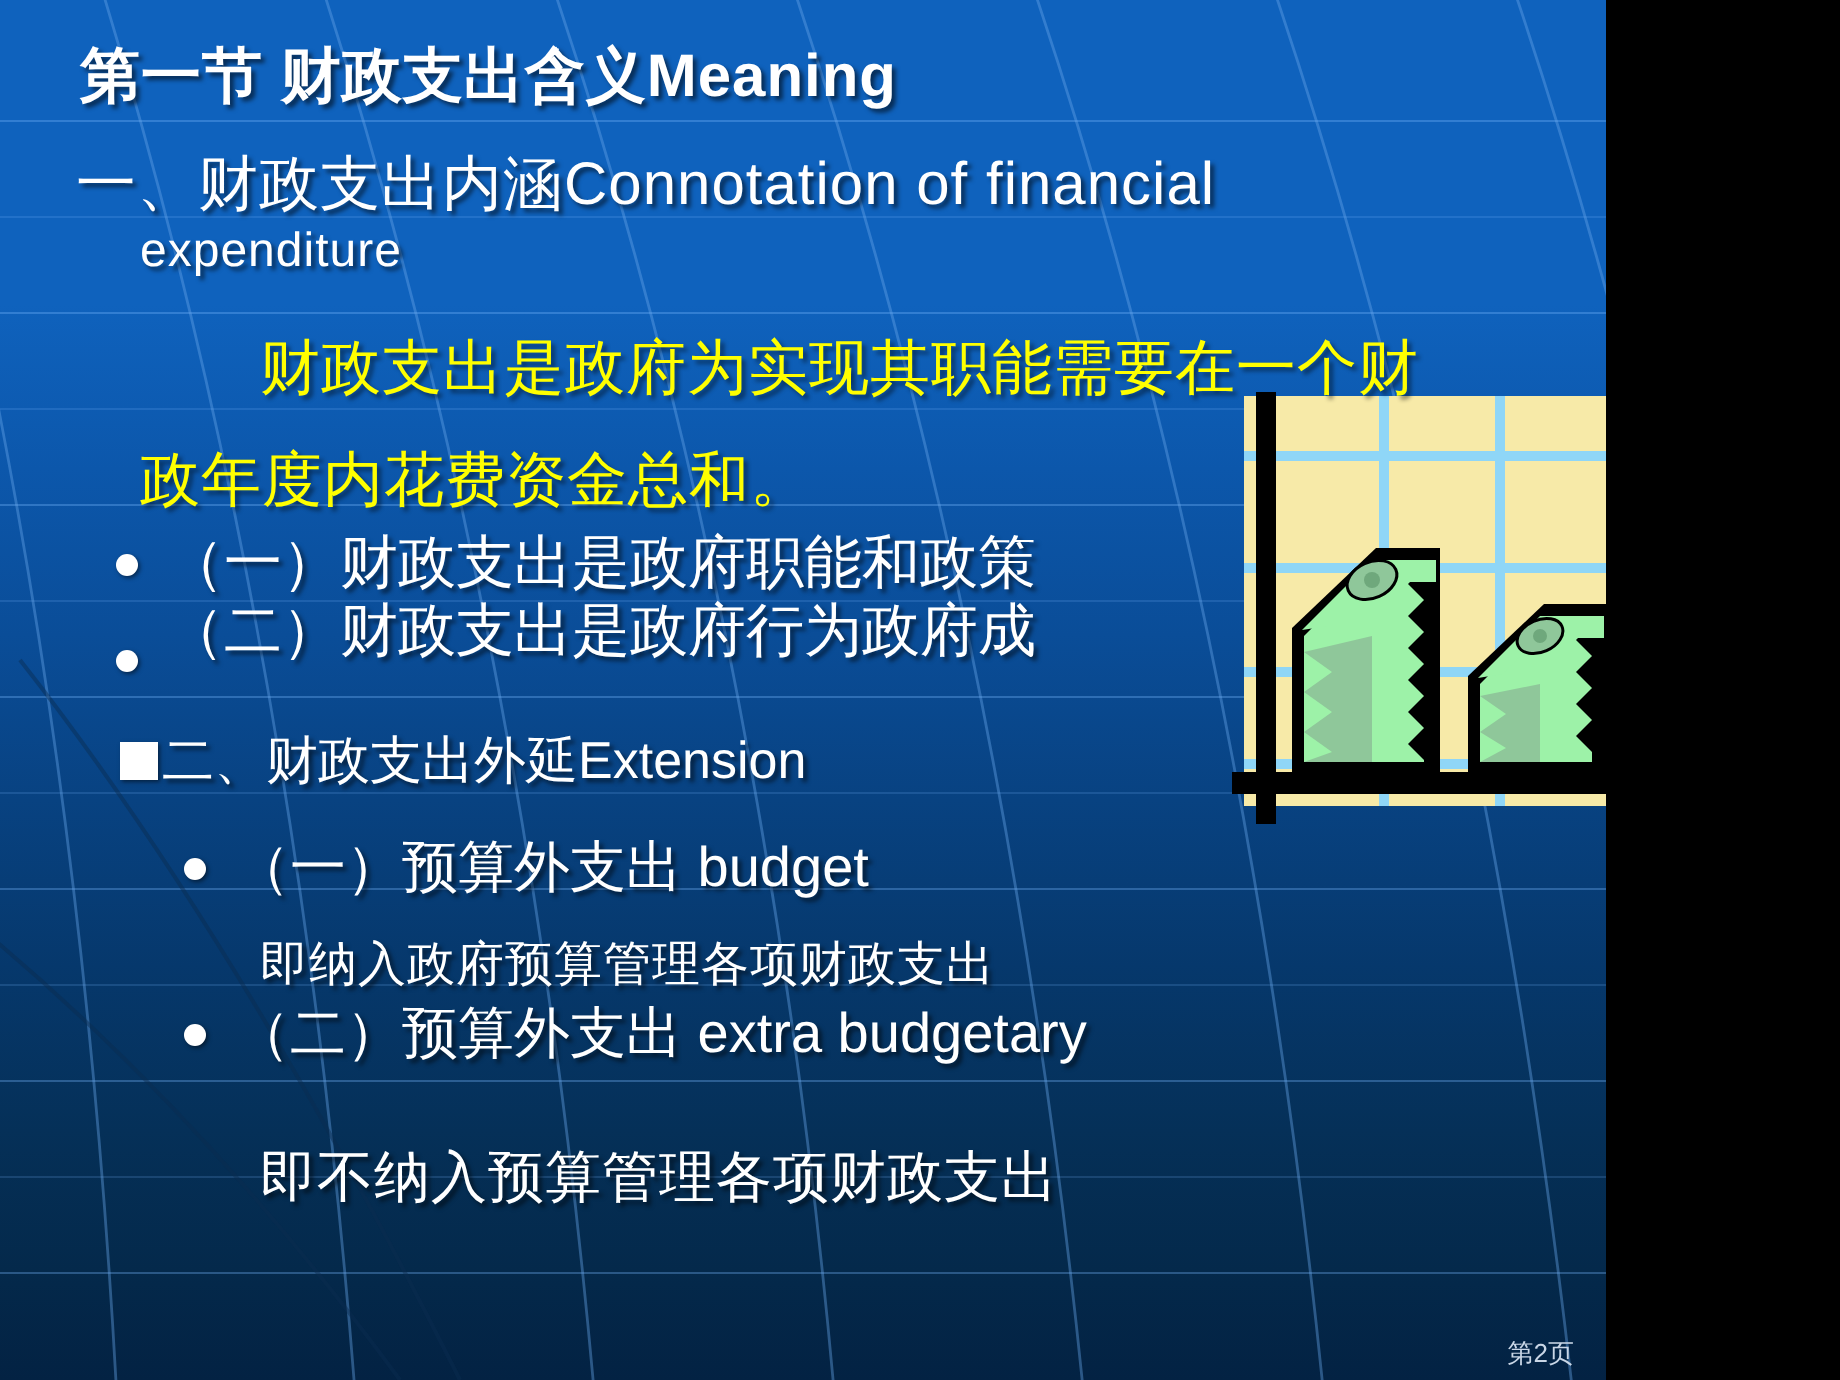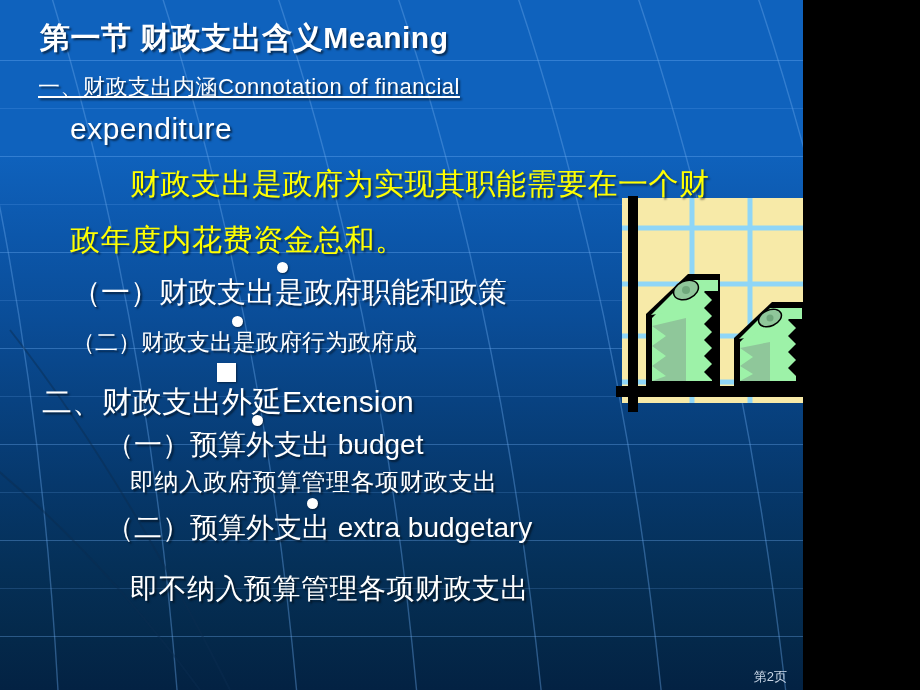--- a/index.html
+++ b/index.html
@@ -64,28 +64,27 @@
   }
   .title {
     left: 40px;
     top: 18px;
     font-size: 30px;
     font-weight: bold;
   }
   .sub1 {
     left: 38px;
     top: 72px;
-    font-size: 22px;
+    font-size: 30px;
     font-weight: normal;
-    text-decoration: underline;
   }
   .sub1b {
     left: 70px;
     top: 112px;
-    font-size: 30px;
+    font-size: 24px;
   }
   .yellow1 {
     left: 130px;
     top: 164px;
     font-size: 30px;
     color: #ffff00;
     text-shadow: 2px 2px 2px rgba(0,0,0,0.45);
   }
   .yellow2 {
     left: 70px;
@@ -95,42 +94,41 @@
     text-shadow: 2px 2px 2px rgba(0,0,0,0.45);
     margin-top: 16px;
   }
   .bullet-row {
     position: absolute;
     display: flex;
     align-items: center;
     white-space: nowrap;
     color: #ffffff;
     text-shadow: 2px 2px 2px rgba(0,0,0,0.55);
-    flex-direction: column;
   }
   .dot {
     width: 11px;
     height: 11px;
     border-radius: 50%;
     background: #ffffff;
     display: inline-block;
     flex: 0 0 auto;
     box-shadow: 1px 1px 2px rgba(0,0,0,0.5);
   }
   .sq {
     width: 19px;
     height: 19px;
     background: #ffffff;
     display: inline-block;
     flex: 0 0 auto;
     box-shadow: 1px 1px 2px rgba(0,0,0,0.5);
   }
   .b1 { left: 58px; top: 262px; font-size: 29px; }
-  .b2 { left: 58px; top: 316px; font-size: 23px; }
-  .b3 { left: 40px; top: 363px; font-size: 30px; }
+  .b2 { left: 58px; top: 296px; font-size: 29px; align-items: flex-end; }
+  .b3 { left: 60px; top: 363px; font-size: 26px; }
   .b4 { left: 92px; top: 415px; font-size: 28px; }
   .b5 { left: 92px; top: 498px; font-size: 28px; }
   .plain4 { left: 130px; top: 466px; font-size: 24px; }
   .plain5 { left: 130px; top: 570px; font-size: 28px; }
   .bullet-row .btxt { margin-left: 14px; }
 
   
   .clipart {
     position: absolute;
     left: 608px;

